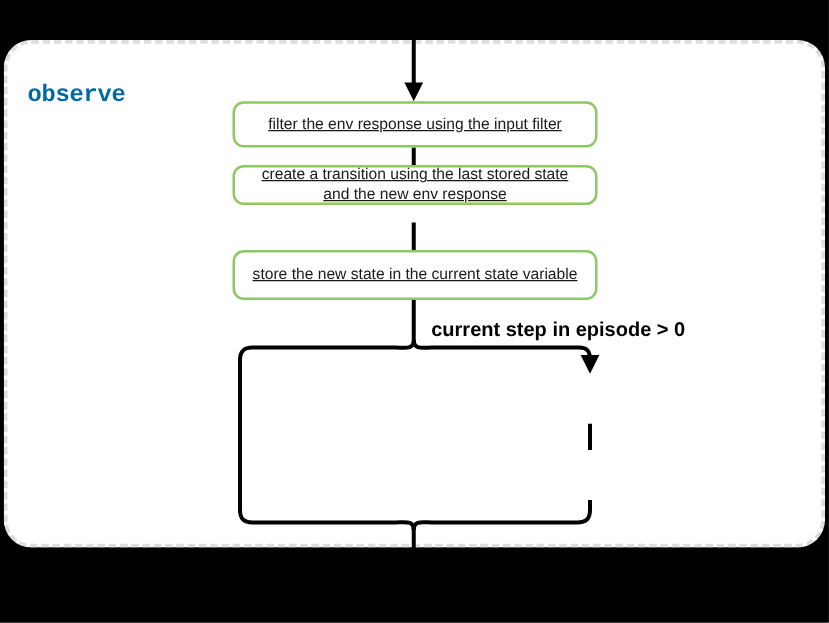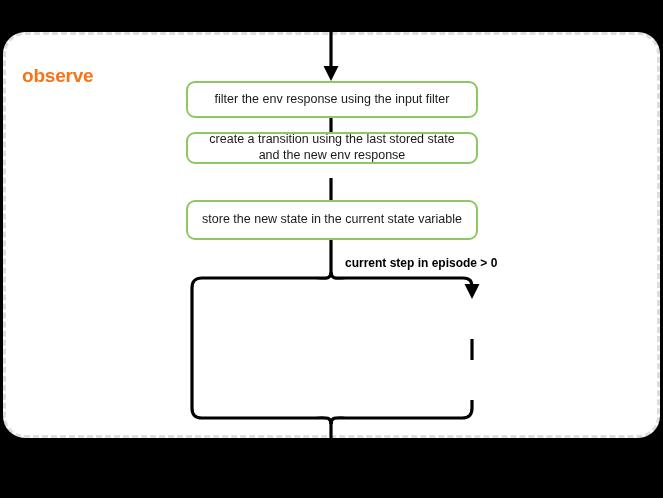--- a/index.html
+++ b/index.html
@@ -32,40 +32,42 @@
     border-radius: 22px;
     box-sizing: border-box;
   }
 
   .group-title {
     position: absolute;
     left: 22px;
     top: 65px;
     font-size: 19px;
     font-weight: bold;
-    color: #f97316;
+    color: #0369a1;
     letter-spacing: -0.2px;
     white-space: nowrap;
+    font-family: Liberation Mono, monospace;
   }
 
   
   .node {
     position: absolute;
     box-sizing: border-box;
     background: #ffffff;
     border: 2.5px solid #8dc863;
     border-radius: 9px;
     display: flex;
     align-items: center;
     justify-content: center;
     text-align: center;
     color: #1a1a1a;
     font-size: 12.5px;
     line-height: 1.25;
     padding: 3px 10px;
+    text-decoration: underline;
   }
 
   #node-filter        { left: 186px; top:  81px; width: 292px; height: 37px; }
   #node-create        { left: 186px; top: 132px; width: 292px; height: 32px; }
   #node-store-state   { left: 186px; top: 200px; width: 292px; height: 40px; }
   #node-intrinsic     { left: 352px; top: 299px; width: 240px; height: 40px; }
   #node-store-mem     { left: 352px; top: 360px; width: 240px; height: 40px; }
 
   
   #connectors {
@@ -80,21 +82,21 @@
     fill: none;
     stroke: #000000;
     stroke-width: 3.2;
     stroke-linecap: butt;
     stroke-linejoin: round;
   }
   .edge-head { fill: #000000; stroke: none; }
 
   .edge-label {
     position: absolute;
-    font-size: 12px;
+    font-size: 16px;
     font-weight: bold;
     color: #000000;
     white-space: nowrap;
   }
   #label-condition { left: 345px; top: 256px; }
 </style>
 </head>
 <body>
 
 <div id="stage">

